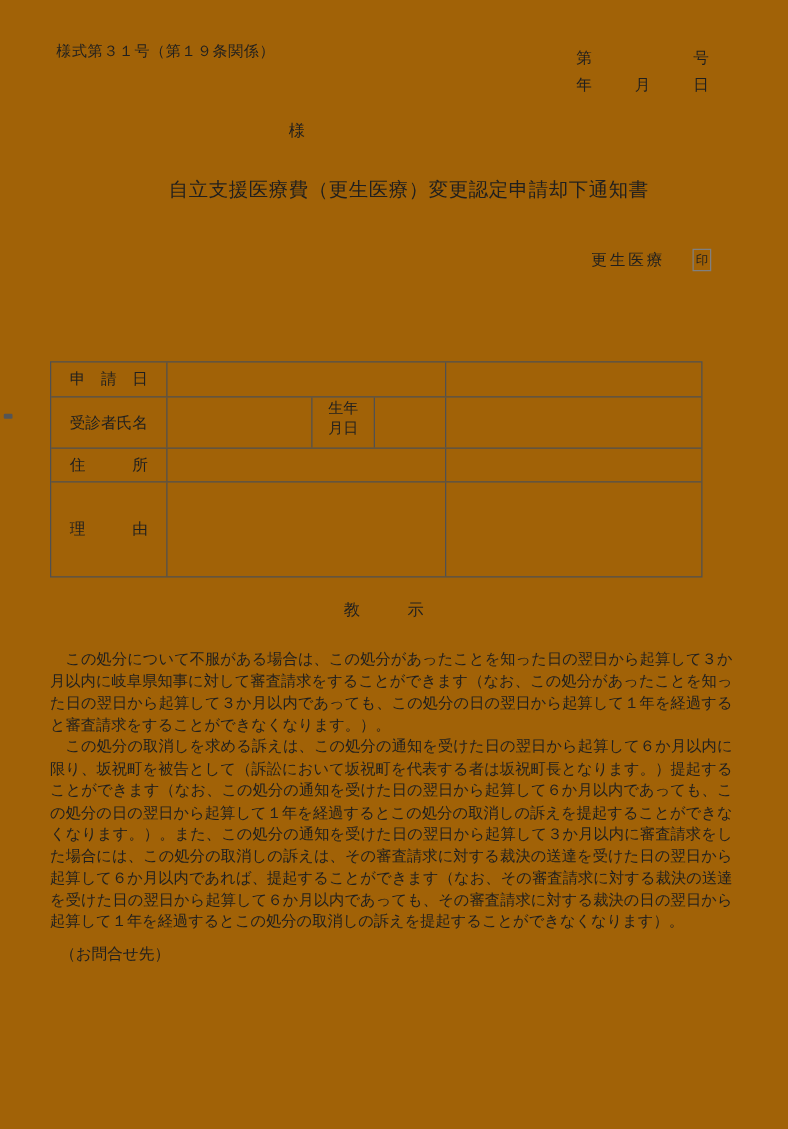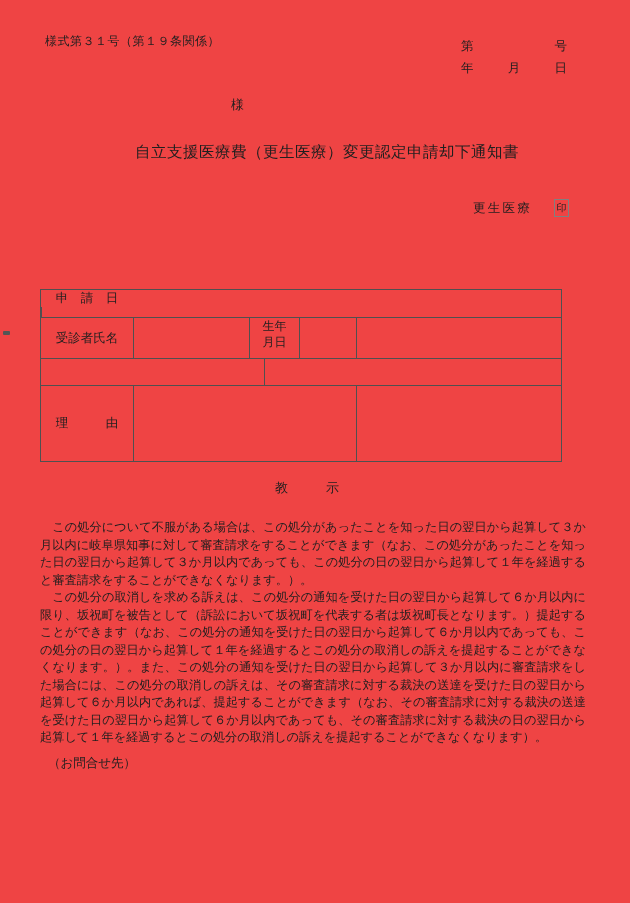--- a/index.html
+++ b/index.html
@@ -4,21 +4,21 @@
 <style>
   html, body {
     margin: 0;
     padding: 0;
     background: #fcfcfc;
   }
   .page {
     position: relative;
     width: 630px;
     height: 903px;
-    background: #ef4444;
+    background: #a16207;
     color: #1f1f1f;
     font-family: "Liberation Serif", "DejaVu Serif", serif;
     overflow: hidden;
   }
   .abs { position: absolute; }
 
   .form-number {
     left: 45px; top: 33px;
     font-size: 12px;
     letter-spacing: 0.5px;
@@ -73,21 +73,21 @@
   .doc-table {
     left: 40px; top: 289px;
     width: 520px;
     border: 1px solid #505050;
     font-size: 12.5px;
   }
   .t-row { display: flex; }
   .t-row + .t-row { border-top: 1px solid #505050; }
   .t-cell { box-sizing: border-box; }
   .t-cell + .t-cell { border-left: 1px solid #505050; }
-  .r1 { height: 27px; flex-direction: column; }
+  .r1 { height: 27px; }
   .r2 { height: 40px; }
   .r3 { height: 26px; }
   .r4 { height: 75px; }
   .c-label {
     width: 92px;
     display: flex;
     align-items: center;
     justify-content: center;
   }
   .c-value { width: 223px; }
@@ -167,20 +167,21 @@
       <div class="t-cell c-label">受診者氏名</div>
       <div class="t-cell c-name"></div>
       <div class="t-cell c-dob-label">
         <span>生年</span>
         <span>月日</span>
       </div>
       <div class="t-cell c-dob-value"></div>
       <div class="t-cell c-right"></div>
     </div>
     <div class="t-row r3">
+      <div class="t-cell c-label">住　　　所</div>
       <div class="t-cell c-value"></div>
       <div class="t-cell c-right"></div>
     </div>
     <div class="t-row r4">
       <div class="t-cell c-label">理　　　由</div>
       <div class="t-cell c-value"></div>
       <div class="t-cell c-right"></div>
     </div>
   </div>
 

